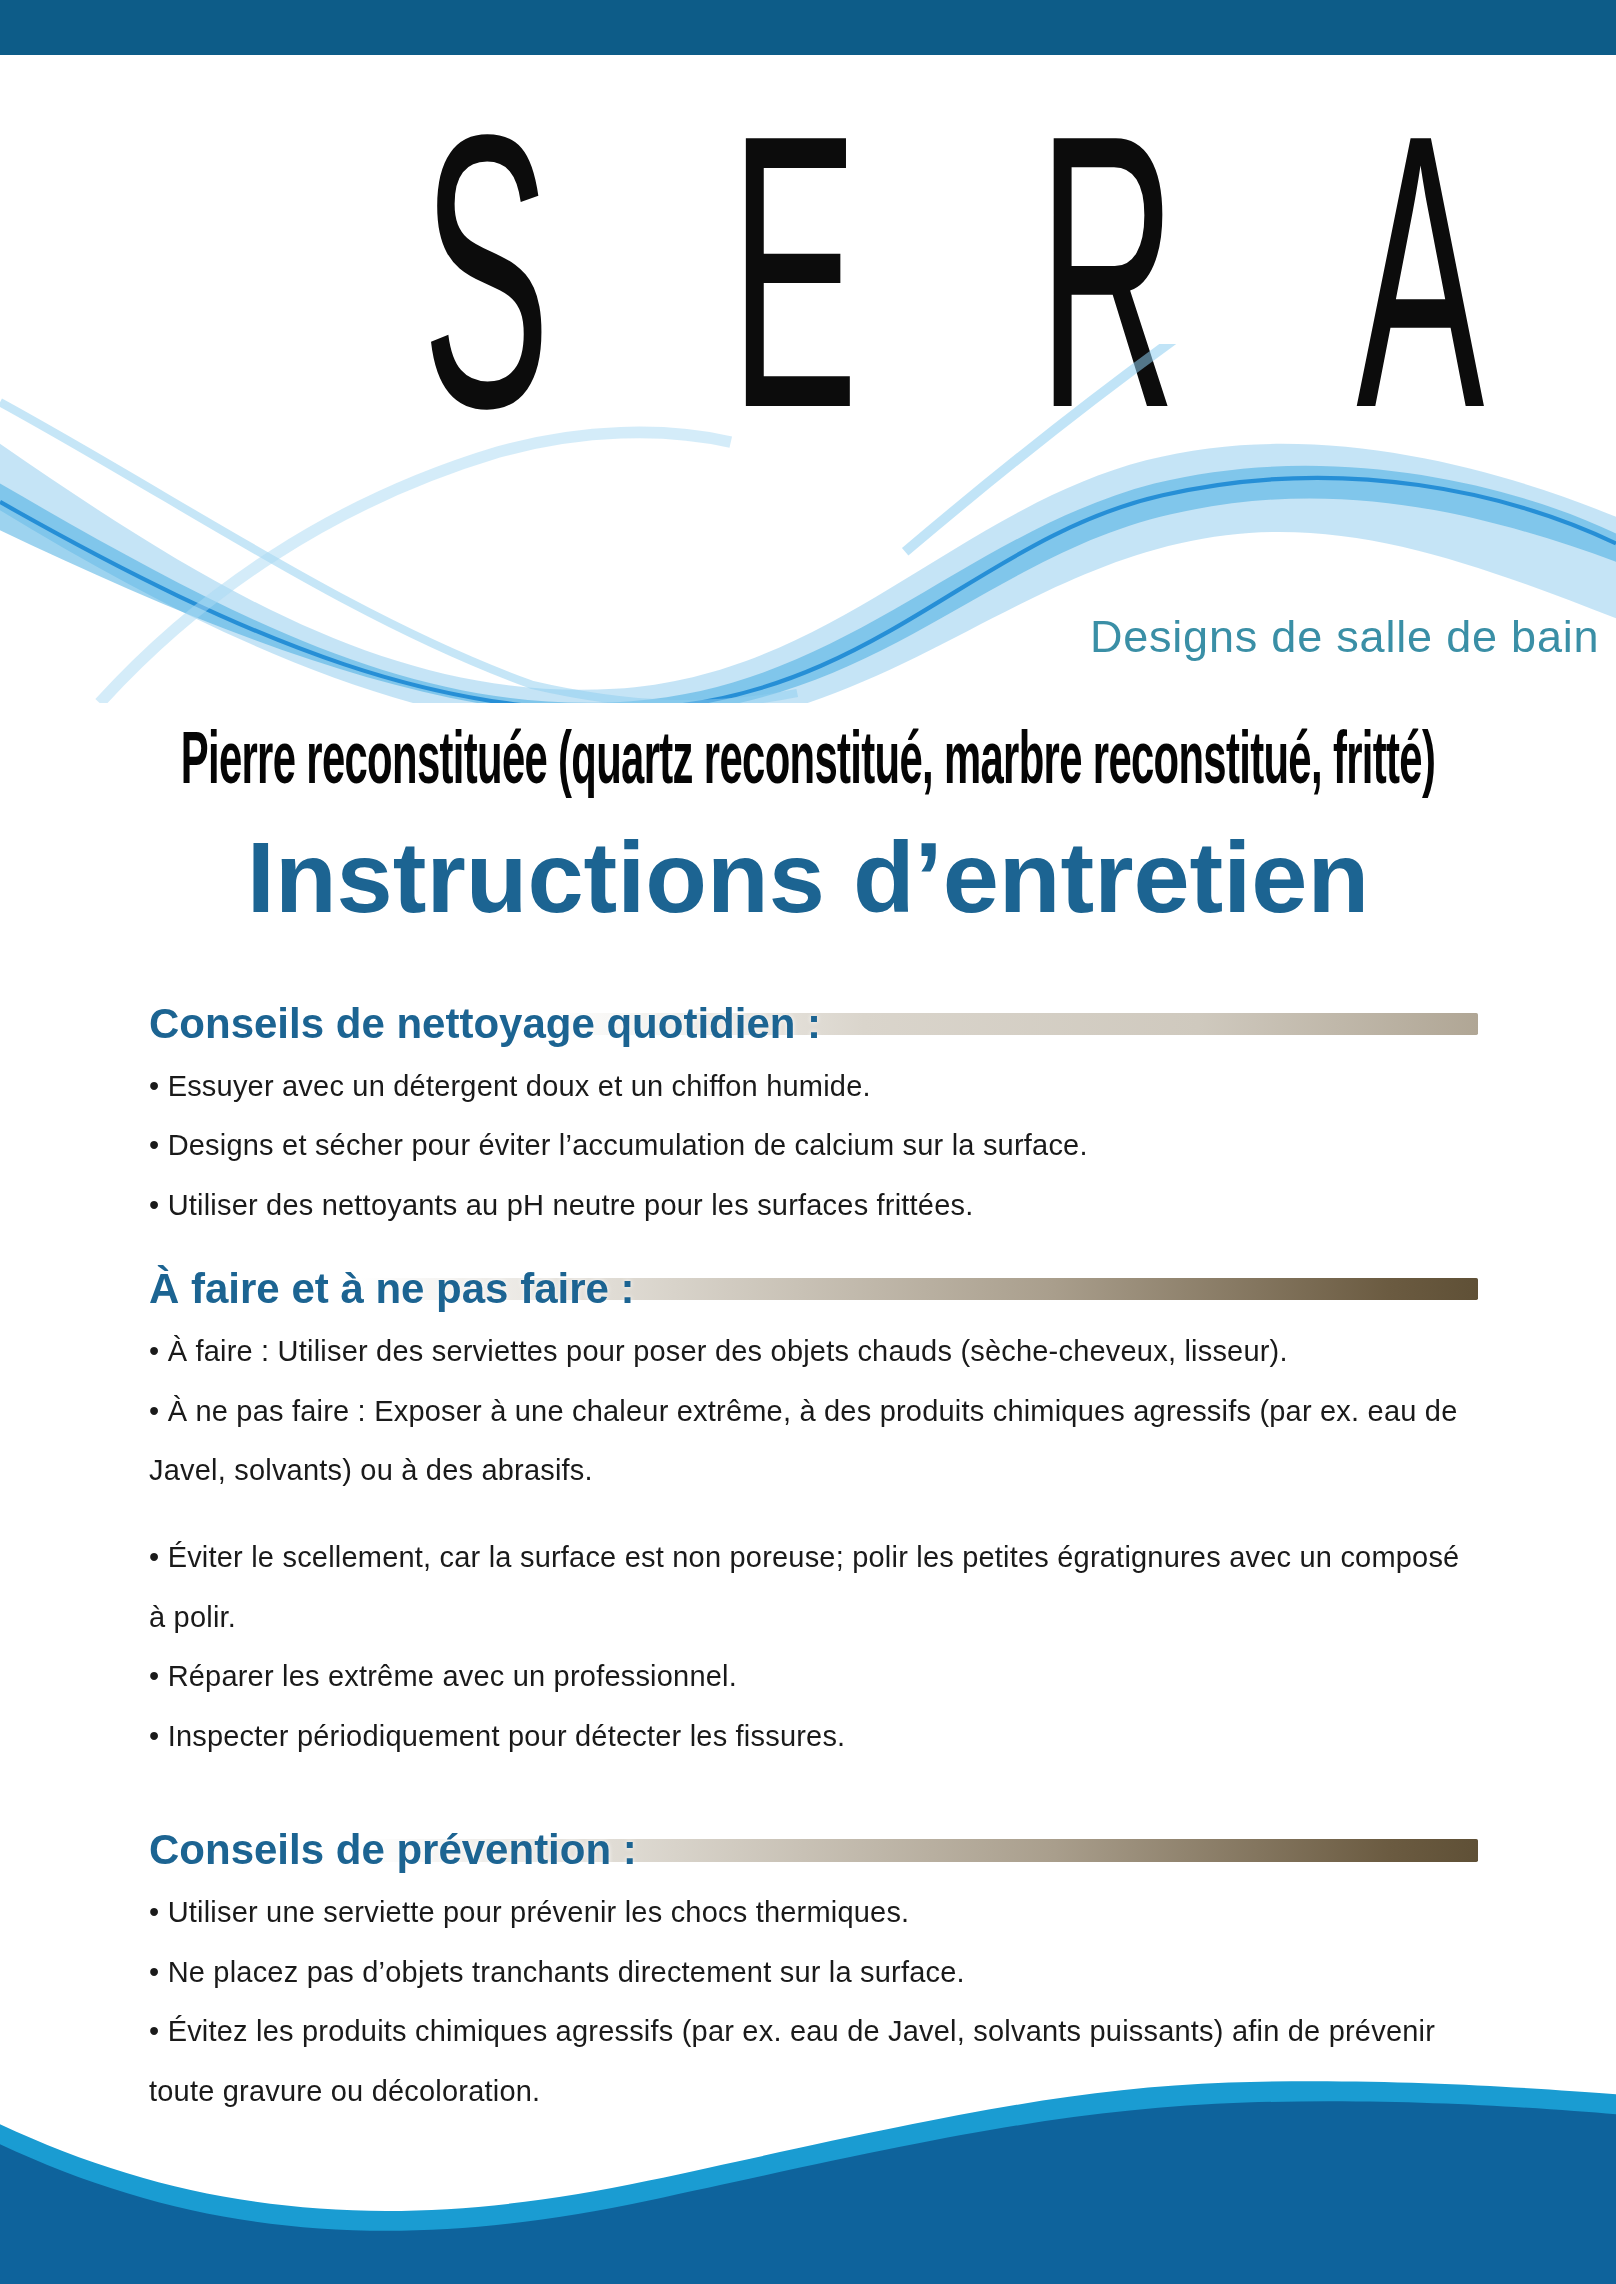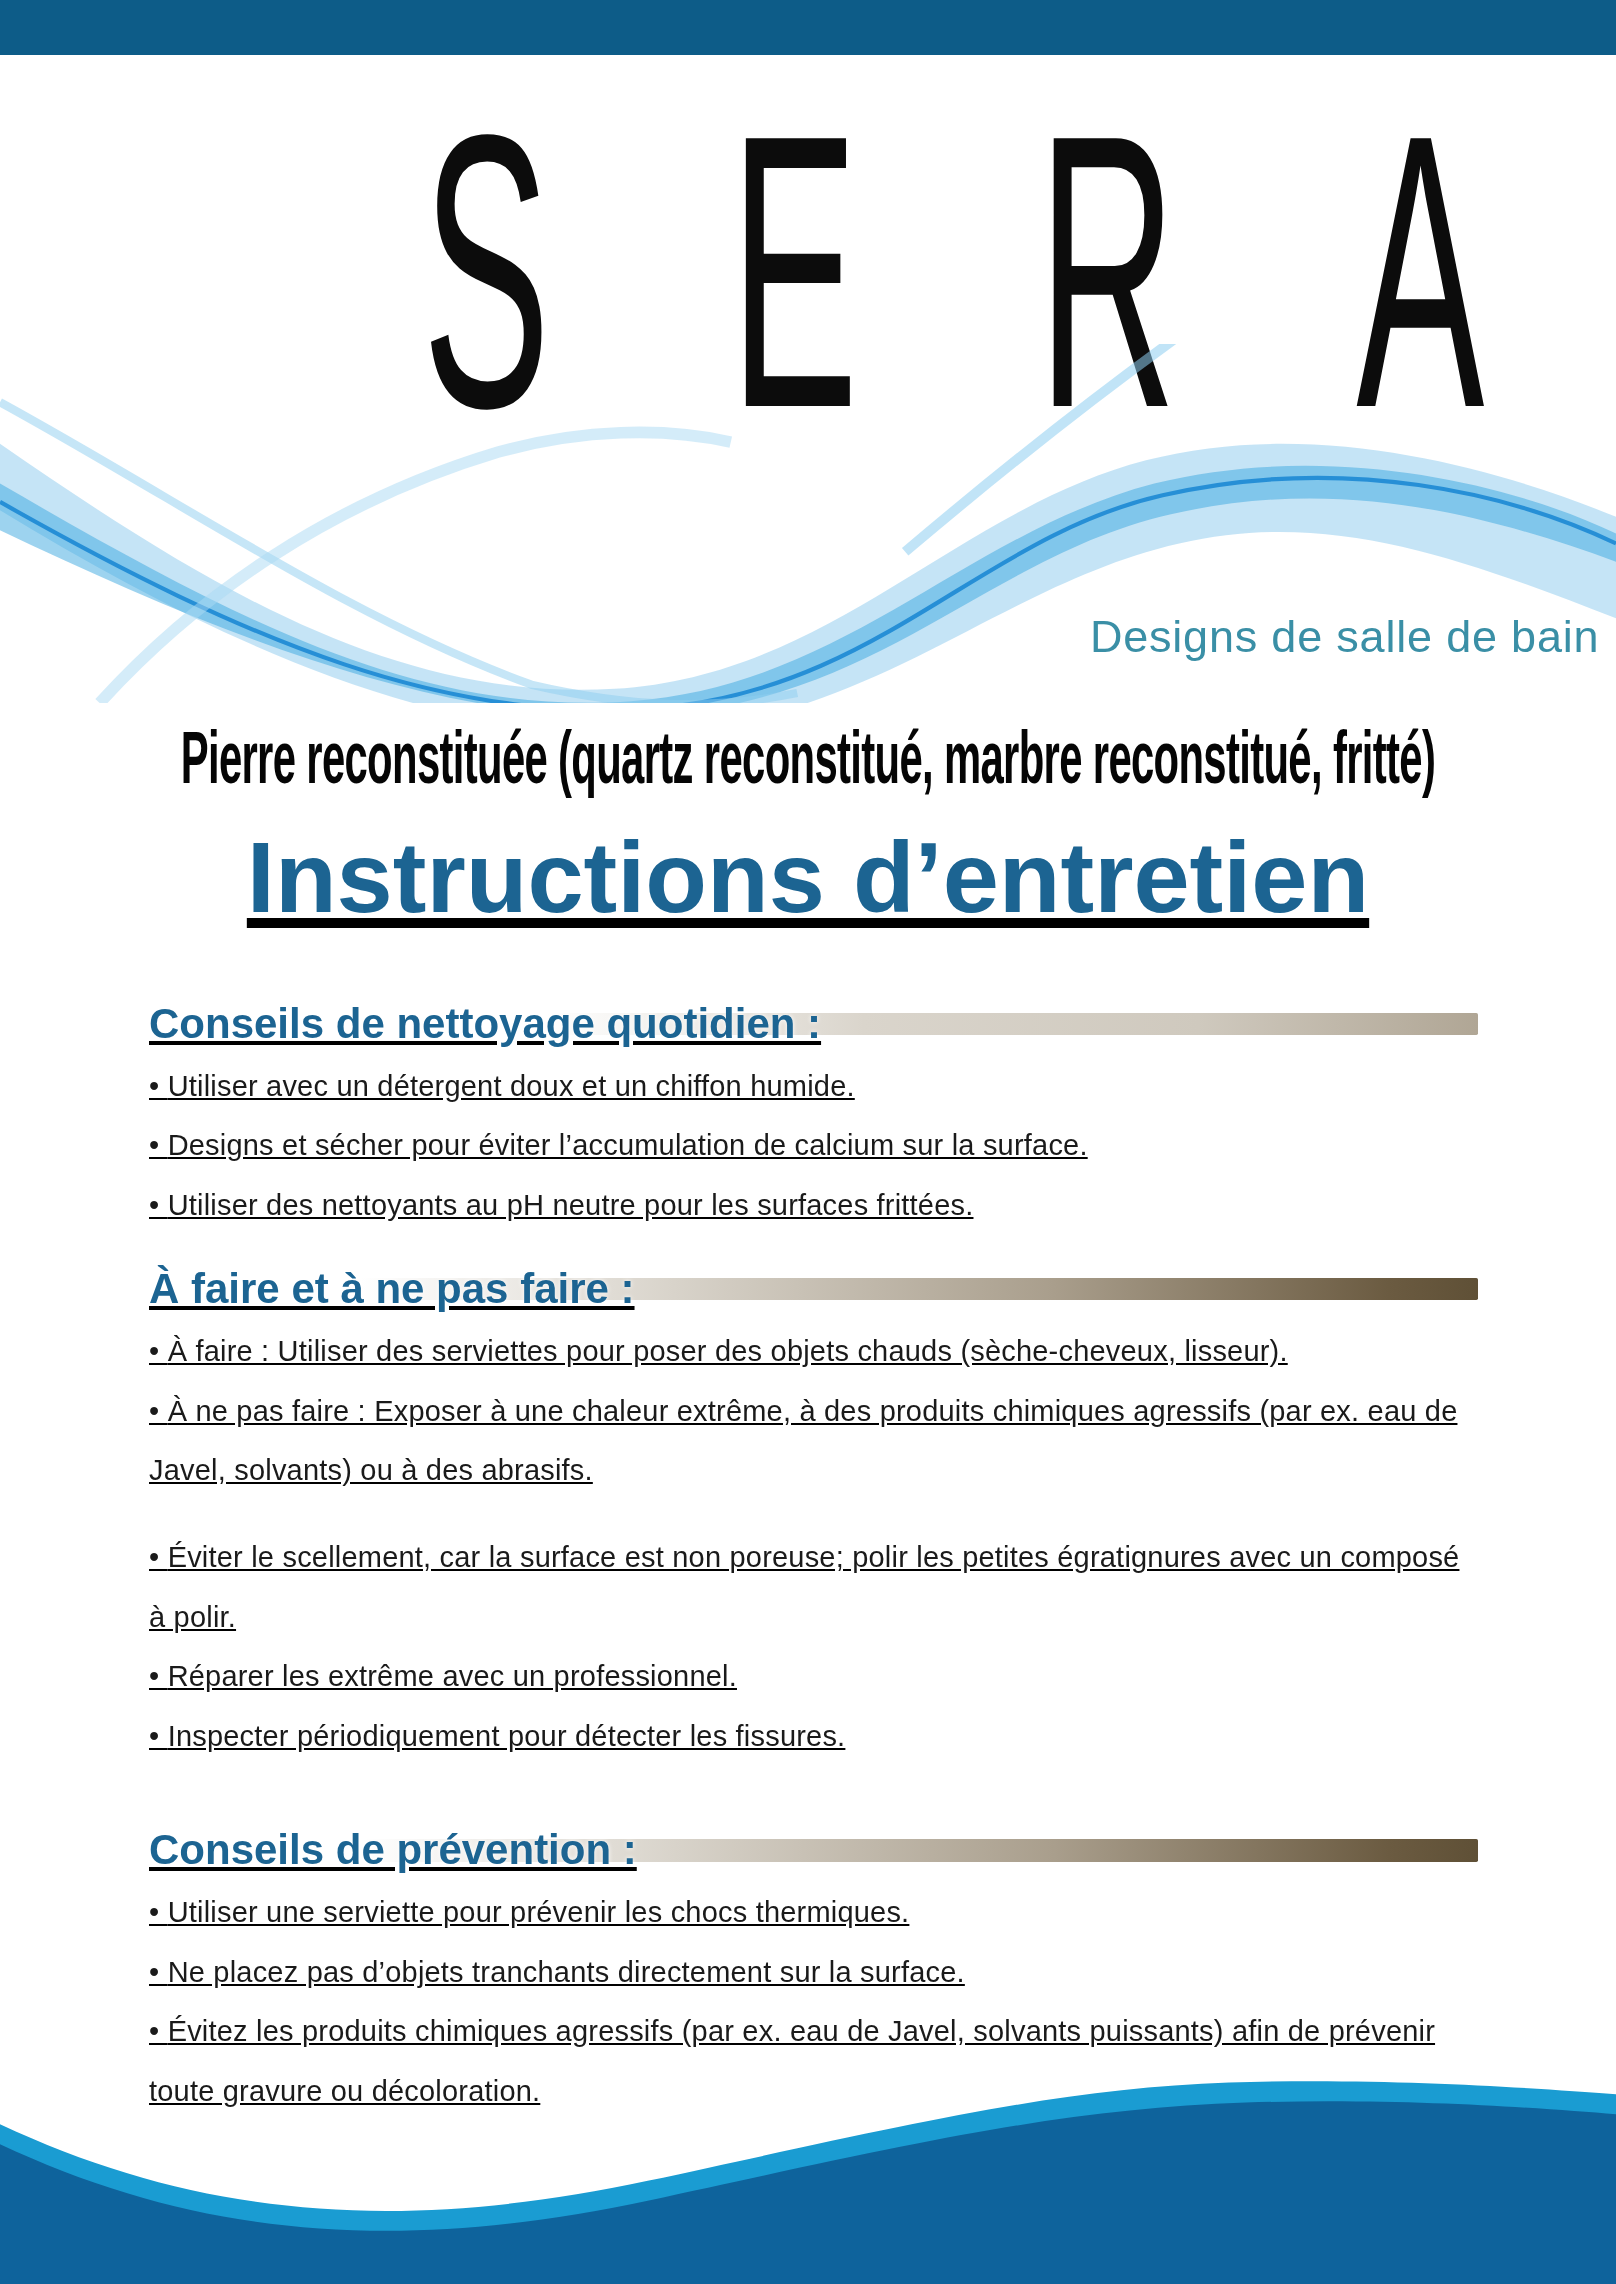--- a/index.html
+++ b/index.html
@@ -3,21 +3,20 @@
 <meta charset="utf-8">
 <style>
   html,body{margin:0;padding:0;background:#9a9a9a;}
   .page{
     position:relative;
     width:1616px;height:2284px;
     background:#ffffff;
     overflow:hidden;
     font-family:"Liberation Sans", sans-serif;
     margin:0 auto;
-    text-decoration:underline;
   }
   
   .topbar{height:55px;background:#0d5c88;}
   
   .header{position:relative;height:648px;}
   .logo{
     position:absolute;top:33px;left:0;right:0;
     text-align:center;
     font-size:274px;
     font-weight:400;
@@ -107,21 +106,21 @@
 
   <h1 class="main-title">Instructions d’entretien</h1>
 
   <main class="content" id="sections">
     <section class="section">
       <div class="heading-row">
         <h2 class="sec-heading">Conseils de nettoyage quotidien :</h2>
         <div class="bar bar-light"></div>
       </div>
       <div class="bullets">
-          <p class="bullet">Utiliser avec un détergent doux et un chiffon humide.</p>
+          <p class="bullet">Essuyer avec un détergent doux et un chiffon humide.</p>
           <p class="bullet">Designs et sécher pour éviter l’accumulation de calcium sur la surface.</p>
           <p class="bullet">Utiliser des nettoyants au pH neutre pour les surfaces frittées.</p>
         </div>
     </section>
 
     <section class="section">
       <div class="heading-row">
         <h2 class="sec-heading">À faire et à ne pas faire :</h2>
         <div class="bar bar-dark"></div>
       </div>

